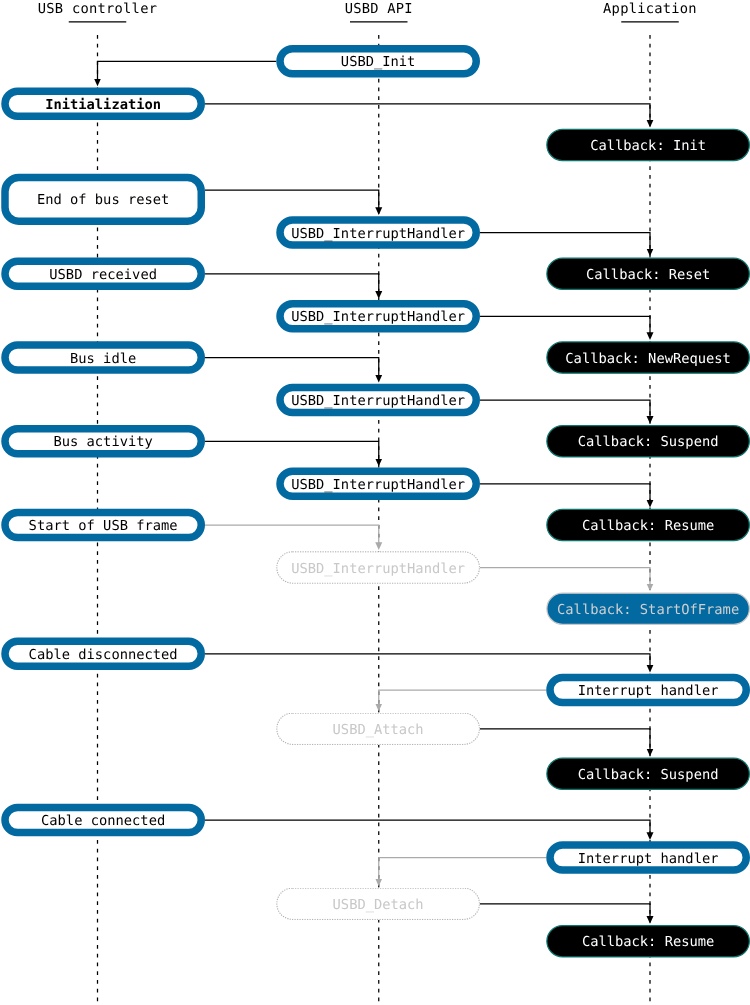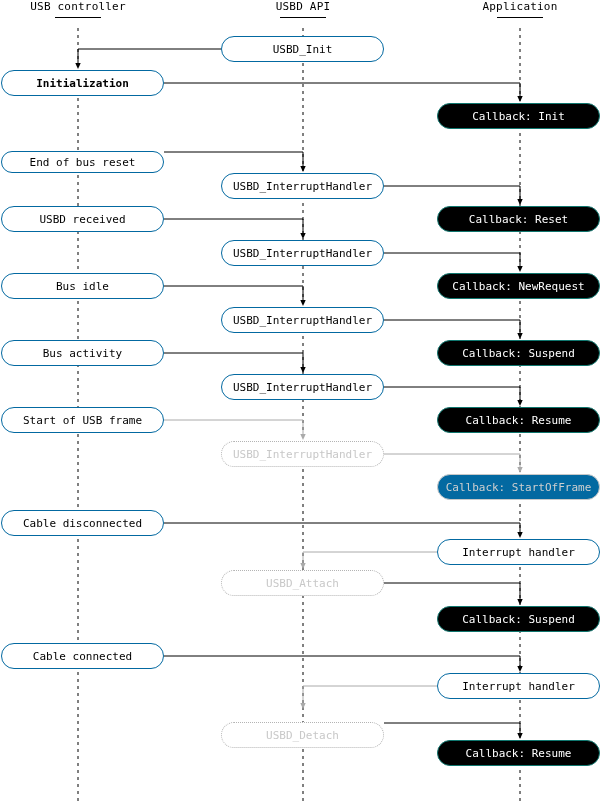--- a/index.html
+++ b/index.html
@@ -20,21 +20,21 @@
   #wires{position:absolute;left:0;top:0;width:600px;height:804px;}
 
   
   .node{
     position:absolute;box-sizing:border-box;
     display:flex;align-items:center;justify-content:center;
     border-radius:14px;font-size:11px;white-space:nowrap;
     letter-spacing:0px;
   }
   .node.plain{
-    background:#ffffff;border:1px solid #0369a1;color:#000;
+    background:#ffffff;border:6px solid #0369a1;color:#000;
   }
   .node.filled{
     background:#000000;border:1px solid #0f766e;color:#ffffff;
   }
   .node.ghost{
     background:#ffffff;border:1px dotted #b4b4b4;color:#c8c8c8;
   }
   .node.ghost-solid{
     background:#0369a1;border:1px solid #c8c8c8;color:#cfcfcf;
   }
@@ -122,21 +122,21 @@
   <div id="nodes">
       <div class="node plain" style="left: 221px; top: 36px; width: 163px; height: 26px;">
         <span>USBD_Init</span>
       </div>
       <div class="node plain" style="left: 1px; top: 70px; width: 163px; height: 26px; font-weight: bold;">
         <span>Initialization</span>
       </div>
       <div class="node filled" style="left: 437px; top: 103px; width: 163px; height: 26px;">
         <span>Callback: Init</span>
       </div>
-      <div class="node plain" style="left: 1px; top: 139px; width: 163px; height: 22px; margin-top: 12px;">
+      <div class="node plain" style="left: 1px; top: 139px; width: 163px; height: 41px;">
         <span>End of bus reset</span>
       </div>
       <div class="node plain" style="left: 221px; top: 173px; width: 163px; height: 26px;">
         <span>USBD_InterruptHandler</span>
       </div>
       <div class="node filled" style="left: 437px; top: 206px; width: 163px; height: 26px;">
         <span>Callback: Reset</span>
       </div>
       <div class="node plain" style="left: 1px; top: 206px; width: 163px; height: 26px;">
         <span>USBD received</span>
@@ -185,20 +185,20 @@
       </div>
       <div class="node filled" style="left: 437px; top: 606px; width: 163px; height: 26px;">
         <span>Callback: Suspend</span>
       </div>
       <div class="node plain" style="left: 1px; top: 643px; width: 163px; height: 26px;">
         <span>Cable connected</span>
       </div>
       <div class="node plain" style="left: 437px; top: 673px; width: 163px; height: 26px;">
         <span>Interrupt handler</span>
       </div>
-      <div class="node ghost" style="left: 221px; top: 710px; width: 163px; height: 26px; margin-top: 12px;">
+      <div class="node ghost" style="left: 221px; top: 710px; width: 163px; height: 26px;">
         <span>USBD_Detach</span>
       </div>
       <div class="node filled" style="left: 437px; top: 740px; width: 163px; height: 26px;">
         <span>Callback: Resume</span>
       </div>
     </div>
 </div>
 
 </body></html>

